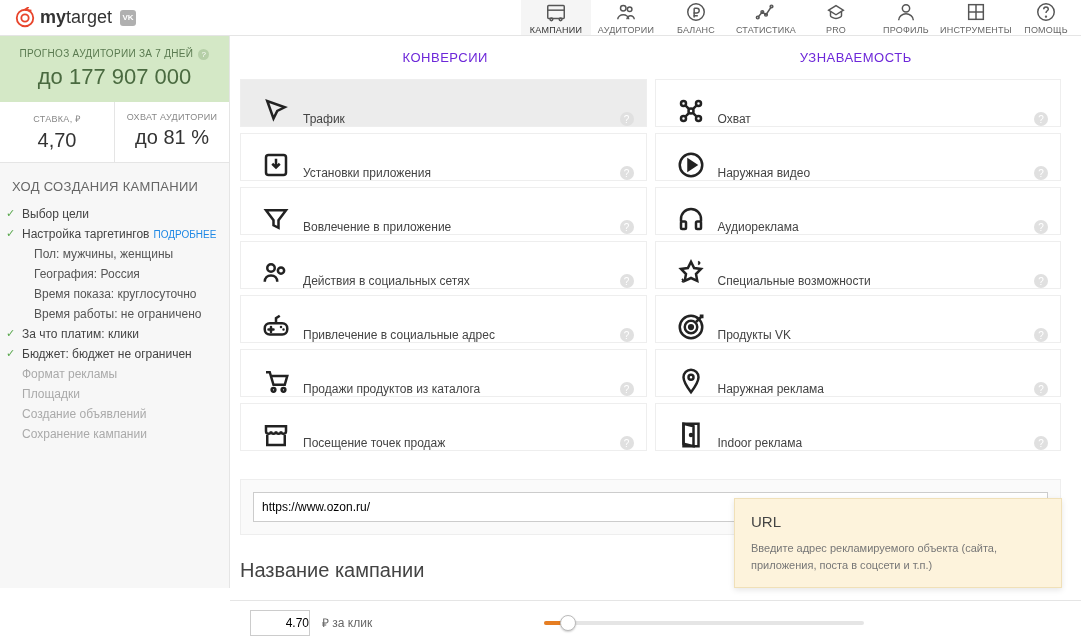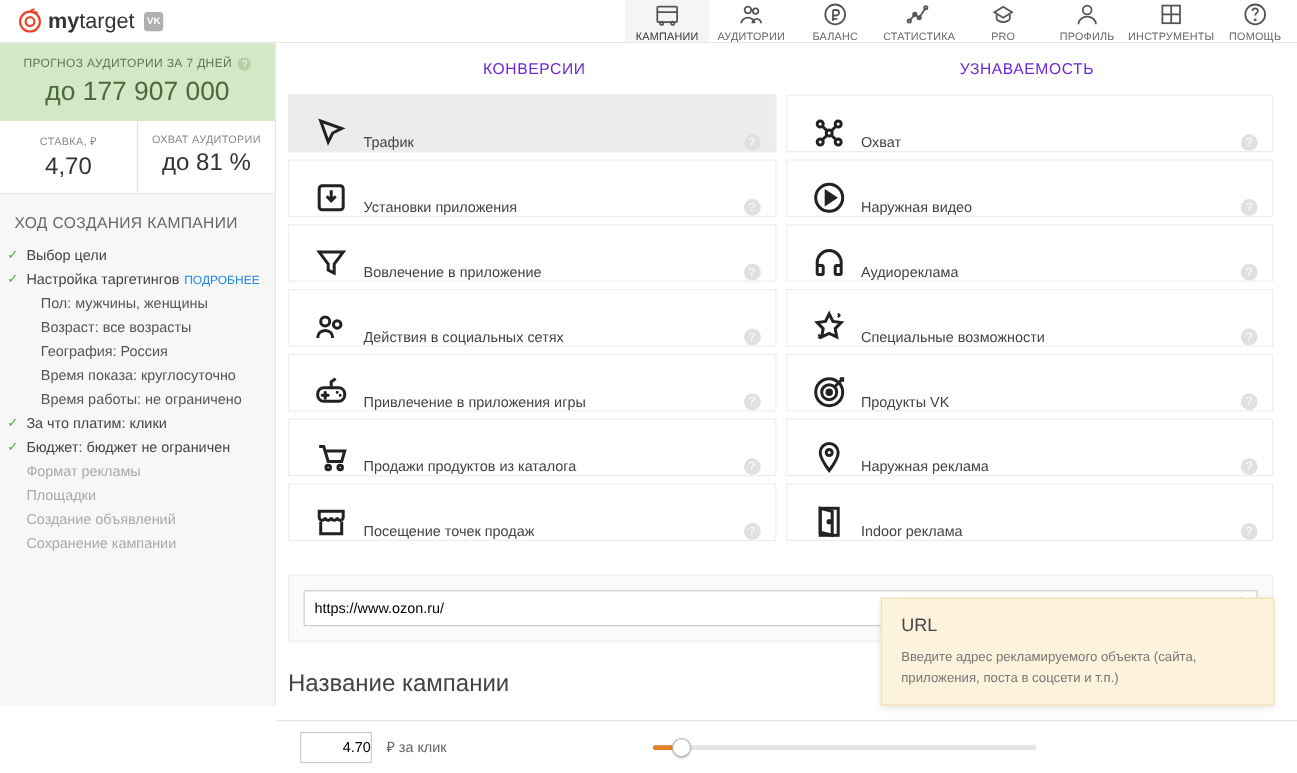--- a/index.html
+++ b/index.html
@@ -169,21 +169,20 @@
       <div class="stat">
         <div class="stat-label">ОХВАТ АУДИТОРИИ</div>
         <div class="stat-val">до 81 %</div>
       </div>
     </div>
     <div class="progress-title">ХОД СОЗДАНИЯ КАМПАНИИ</div>
     <div class="progress-list">
       <div class="prog-item done">Выбор цели</div>
       <div class="prog-item done"><span>Настройка таргетингов</span><span class="more">ПОДРОБНЕЕ</span></div>
       <div class="prog-item sub">Пол: мужчины, женщины</div>
-      <div class="prog-item sub">Возраст: все возрасты</div>
       <div class="prog-item sub">География: Россия</div>
       <div class="prog-item sub">Время показа: круглосуточно</div>
       <div class="prog-item sub">Время работы: не ограничено</div>
       <div class="prog-item done">За что платим: клики</div>
       <div class="prog-item done">Бюджет: бюджет не ограничен</div>
       <div class="prog-item muted">Формат рекламы</div>
       <div class="prog-item muted">Площадки</div>
       <div class="prog-item muted">Создание объявлений</div>
       <div class="prog-item muted">Сохранение кампании</div>
     </div>
@@ -236,21 +235,21 @@
             <span class="help">?</span>
           </div>
         <div class="goal">
             <span class="ico">
               <svg viewBox="0 0 24 24">
                 <rect x="3" y="9" width="18" height="9" rx="4"></rect>
                 <path d="M8 12v4M6 14h4M16 12v0M18 14v0" stroke-linecap="round"></path>
                 <path d="M12 9V5l3-2"></path>
               </svg>
             </span>
-            <span class="label">Привлечение в приложения игры</span>
+            <span class="label">Привлечение в социальные адрес</span>
             <span class="help">?</span>
           </div>
         <div class="goal">
             <span class="ico">
               <svg viewBox="0 0 24 24">
                 <path d="M4 5h3l3 10h9l2-7H8"></path>
                 <circle cx="10" cy="19" r="1.5"></circle>
                 <circle cx="18" cy="19" r="1.5"></circle>
               </svg>
             </span>

